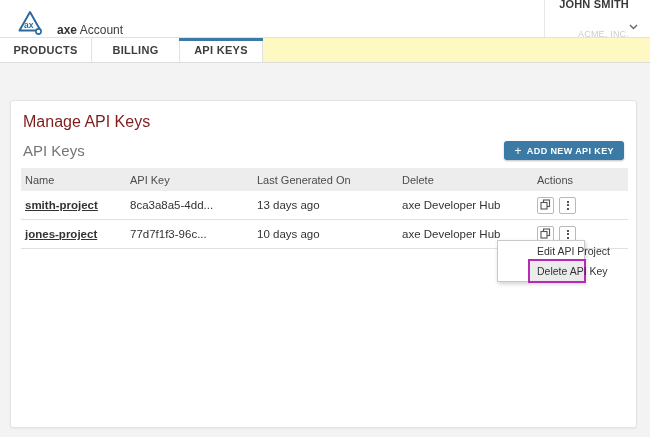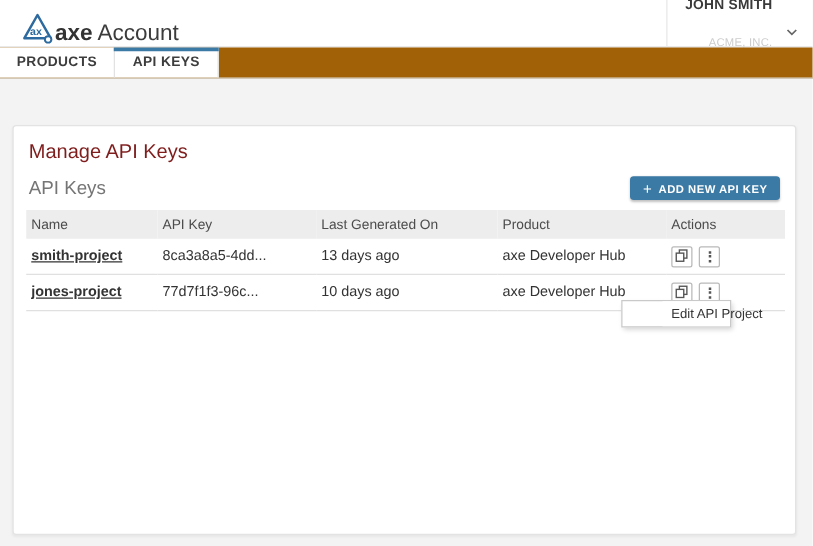--- a/index.html
+++ b/index.html
@@ -12,37 +12,37 @@
     overflow: hidden;
   }
 
   
   .app-header {
     position: absolute; top: 0; left: 0; right: 0; height: 38px;
     background: #fff; border-bottom: 1px solid #e2e2e2;
     display: flex; align-items: flex-end;
   }
   .logo-wrap { margin-left: 16px; width: 28px; height: 28px; display: flex; align-items: center; }
-  .brand { font-size: 18px; color: #3c3c3c; }
+  .brand { margin-left: 13px; font-size: 12px; color: #3c3c3c; }
   .brand b { color: #333; }
   .header-spacer { flex: 1; }
   .user-block {
     height: 100%; border-left: 1px solid #e7e7e7;
-    display: flex; align-items: center; padding: 0 12px 0 14px; gap: 11px;
+    display: flex; align-items: center; padding: 0 12px 0 14px; gap: 0;
     cursor: pointer;
   }
   .user-texts { display: flex; flex-direction: column; align-items: flex-end; }
   .user-name { font-size: 11px; font-weight: bold; color: #3a3a3a; letter-spacing: .2px; }
   .user-company { font-size: 9px; color: #ccc; margin-top: 19px; letter-spacing: .2px; }
   .chev { width: 9px; height: 6px; display: inline-block; }
 
   
   .tabbar {
     position: absolute; top: 38px; left: 0; right: 0; height: 25px;
-    background: #a16207; border-bottom: 1px solid #ddd;
+    background: #fef9c3; border-bottom: 1px solid #ddd;
     display: flex;
   }
   .tab {
     position: relative; height: 100%;
     display: flex; align-items: center; justify-content: center;
     font-size: 11px; font-weight: bold; letter-spacing: .3px; color: #3d3d3d;
     border-right: 1px solid #e2e2e2; cursor: pointer; background: #fff;
   }
   .tab-products { width: 92px; }
   .tab-billing  { width: 88px; }
@@ -133,20 +133,21 @@
     <span class="chev">
       <svg width="9" height="6" viewBox="0 0 9 6">
           <path d="M1 1 L4.5 4.5 L8 1" fill="none" stroke="#666" stroke-width="1.4"></path>
         </svg>
     </span>
   </div>
 </div>
 
 <div class="tabbar">
   <div class="tab tab-products">PRODUCTS</div>
+  <div class="tab tab-billing">BILLING</div>
   <div class="tab tab-apikeys active">API KEYS</div>
 </div>
 
 <div class="card">
   <div class="card-title">Manage API Keys</div>
 
   <div class="section-row">
     <span class="section-label">API Keys</span>
     <button class="add-btn">
       <span class="plus">+</span>
@@ -160,21 +161,21 @@
         <col class="c-key">
         <col class="c-gen">
         <col class="c-prod">
         <col class="c-act">
     </colgroup>
     <thead>
       <tr>
         <th>Name</th>
         <th>API Key</th>
         <th>Last Generated On</th>
-        <th>Product</th>
+        <th>Delete</th>
         <th>Actions</th>
       </tr>
     </thead>
     <tbody>
       <tr>
         <td><a class="key-name">smith-project</a></td>
         <td>8ca3a8a5-4dd...</td>
         <td>13 days ago</td>
         <td>axe Developer Hub</td>
         <td>
@@ -221,13 +222,14 @@
             </button>
           </span>
         </td>
       </tr>
     </tbody>
   </table>
 </div>
 
 <div class="ctx-menu">
   <div class="ctx-item">Edit API Project</div>
+  <div class="ctx-item highlighted">Delete API Key</div>
 </div>
 
 </body></html>

